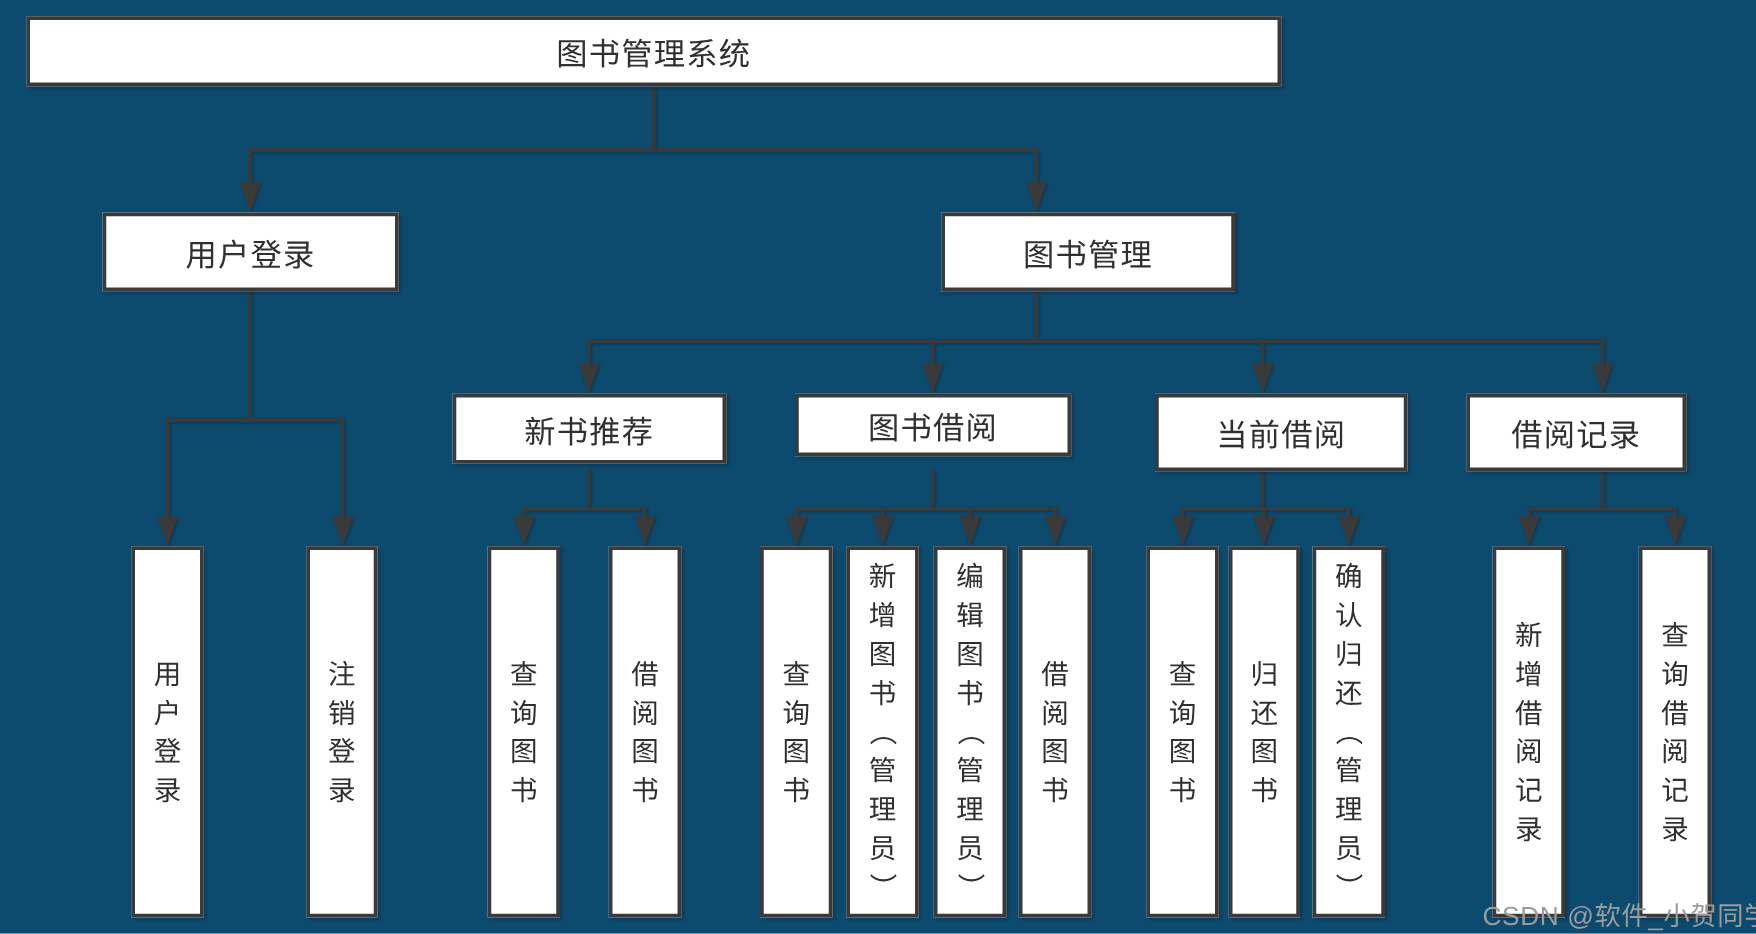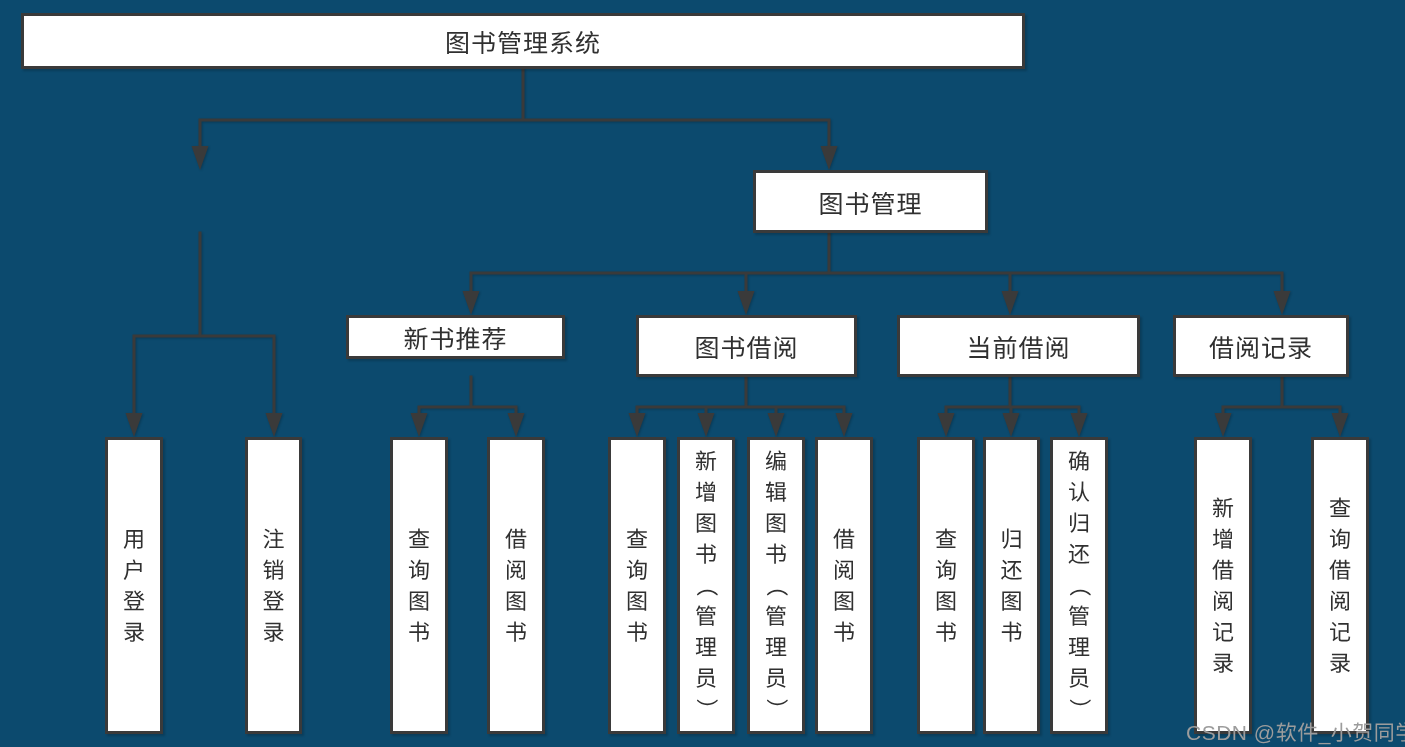--- a/index.html
+++ b/index.html
@@ -56,25 +56,26 @@
       <polygon points="937.5,413 954.5,413 946,437"></polygon>
       <polygon points="1002.5,413 1019.5,413 1011,437"></polygon>
       <polygon points="1070.5,413 1087.5,413 1079,437"></polygon>
       <polygon points="1214.5,413 1231.5,413 1223,437"></polygon>
       <polygon points="1331.5,413 1348.5,413 1340,437"></polygon>
     </g>
   </svg>
 
   <div class="node" style="left:21px;top:13px;width:1004px;height:56px">图书管理系统</div>
 
+  <div class="node" style="left:82px;top:170px;width:237px;height:63px">用户登录</div>
   <div class="node" style="left:753px;top:170px;width:235px;height:63px">图书管理</div>
 
-  <div class="node" style="left:346px;top:315px;width:219px;height:44px">新书推荐</div>
-  <div class="node" style="left:636px;top:315px;width:221px;height:62px">图书借阅</div>
-  <div class="node" style="left:897px;top:315px;width:243px;height:62px">当前借阅</div>
+  <div class="node" style="left:362px;top:315px;width:219px;height:56px">新书推荐</div>
+  <div class="node" style="left:636px;top:315px;width:221px;height:50px">图书借阅</div>
+  <div class="node" style="left:924px;top:315px;width:202px;height:62px">当前借阅</div>
   <div class="node" style="left:1173px;top:315px;width:176px;height:62px">借阅记录</div>
 
   <div class="node leaf" style="left:105px;top:437px;width:58px;height:297px">
       <span class="ch">用</span>
       <span class="ch">户</span>
       <span class="ch">登</span>
       <span class="ch">录</span>
     </div>
   <div class="node leaf" style="left:245px;top:437px;width:57px;height:297px">
       <span class="ch">注</span>

